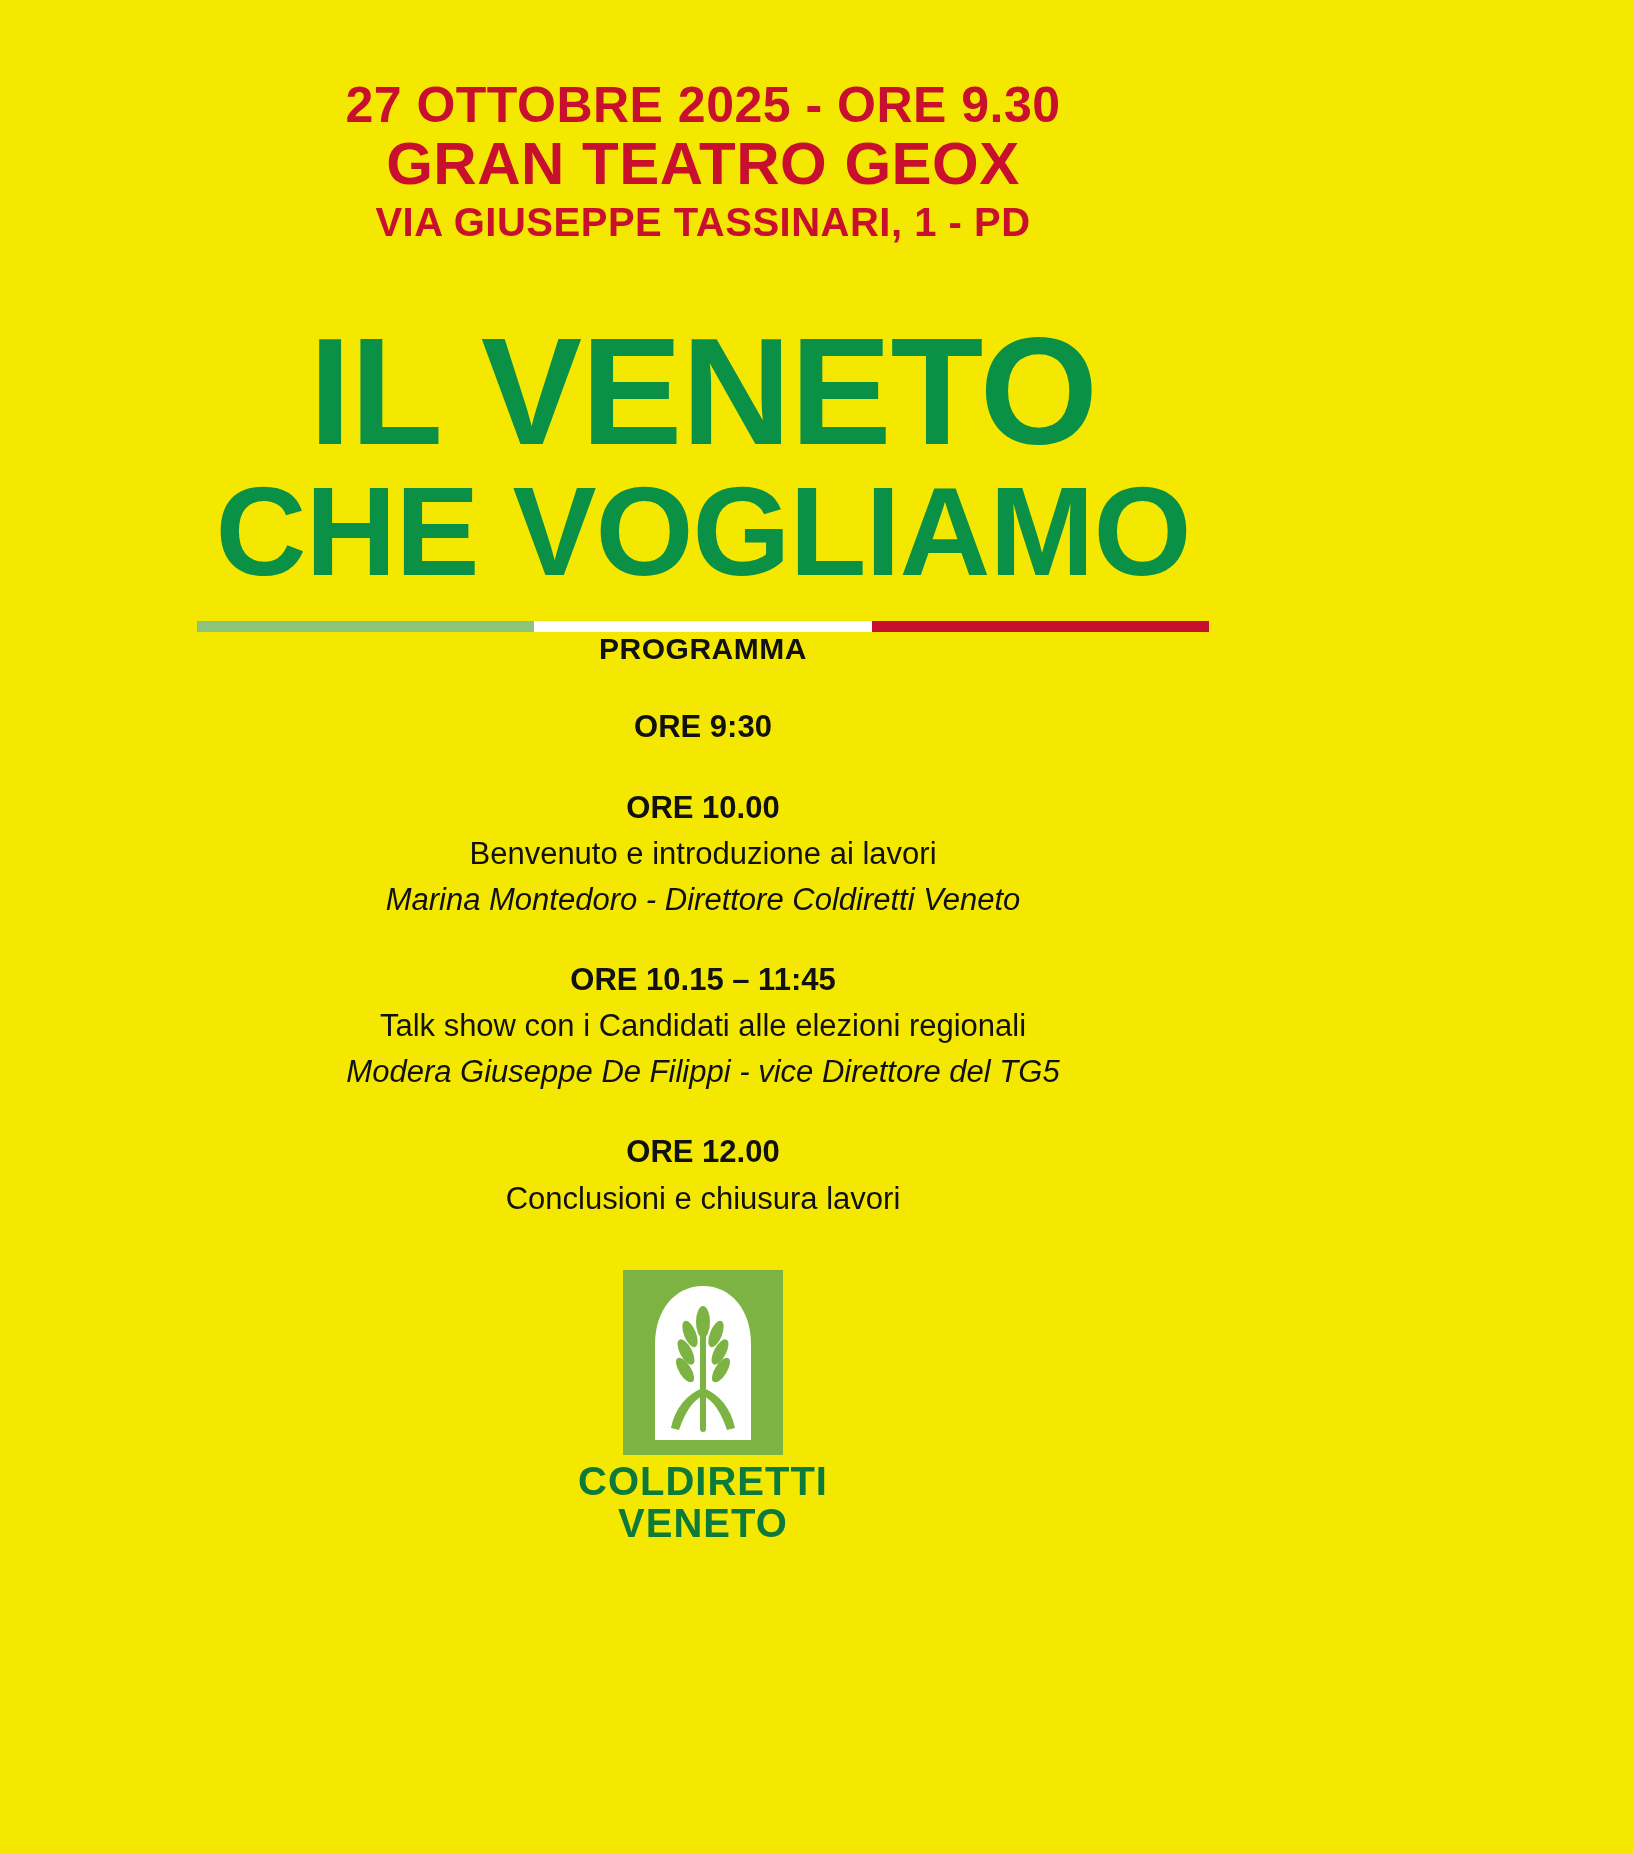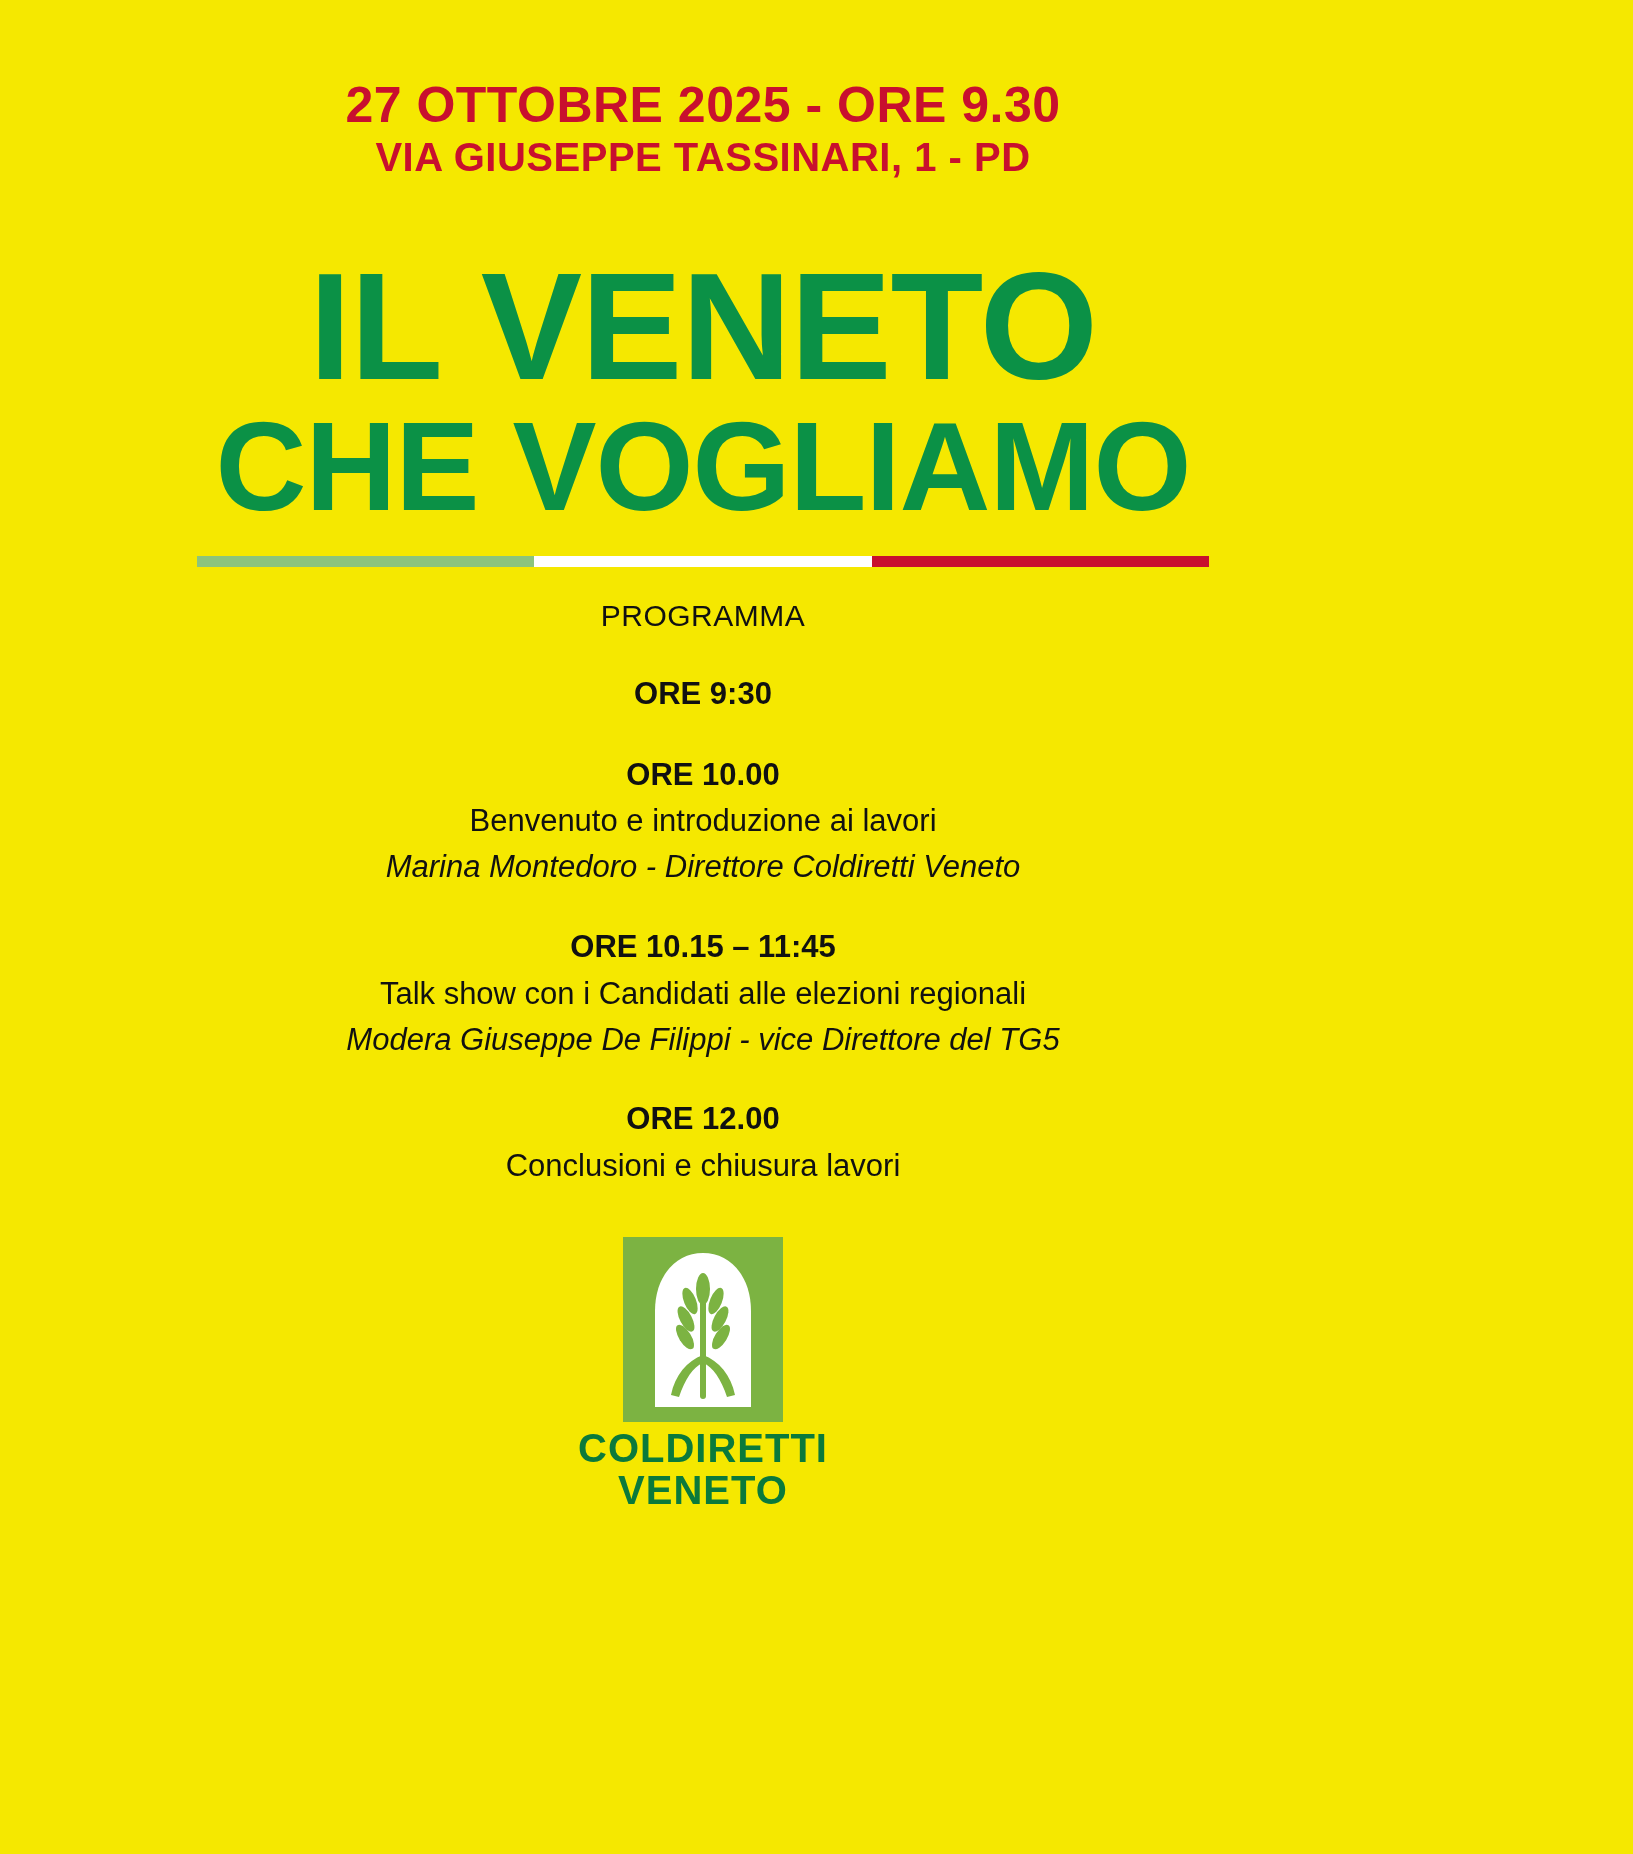--- a/index.html
+++ b/index.html
@@ -76,23 +76,22 @@
     height: 11px;
     display: flex;
   }
   .tricolore span { flex: 1 1 33.33%; display:block; height:100%; }
   .tri-green { background: #8cc47c; }
   .tri-white { background: #ffffff; }
   .tri-red   { background: #c8102e; }
 
   
   .programma-title {
-    margin-top: 32px;
     font-size: 30px;
-    font-weight: normal;
+    font-weight: bold;
     color: #111111;
     letter-spacing: 0.5px;
   }
 
   .schedule {
     margin-top: 10px;
     width: 100%;
     text-align: center;
     color: #111111;
   }
@@ -138,20 +137,21 @@
   .logo-text .l1 { font-size: 40px; letter-spacing: 1px; display:block;text-align:right;}
   .logo-text .l2 { font-size: 40px; letter-spacing: 1px; display:block; margin-top: 2px;}
 </style>
 </head>
 <body>
 
 <div class="poster">
 
   <div class="header">
     <div class="line1">27 OTTOBRE 2025 - ORE 9.30</div>
+    <div class="line2">GRAN TEATRO GEOX</div>
     <div class="line3">VIA GIUSEPPE TASSINARI, 1 - PD</div>
   </div>
 
   <div class="title-block">
     <div class="title-1">IL VENETO</div>
     <div class="title-2">CHE VOGLIAMO</div>
   </div>
 
   <div class="tricolore">
     <span class="tri-green"></span>

